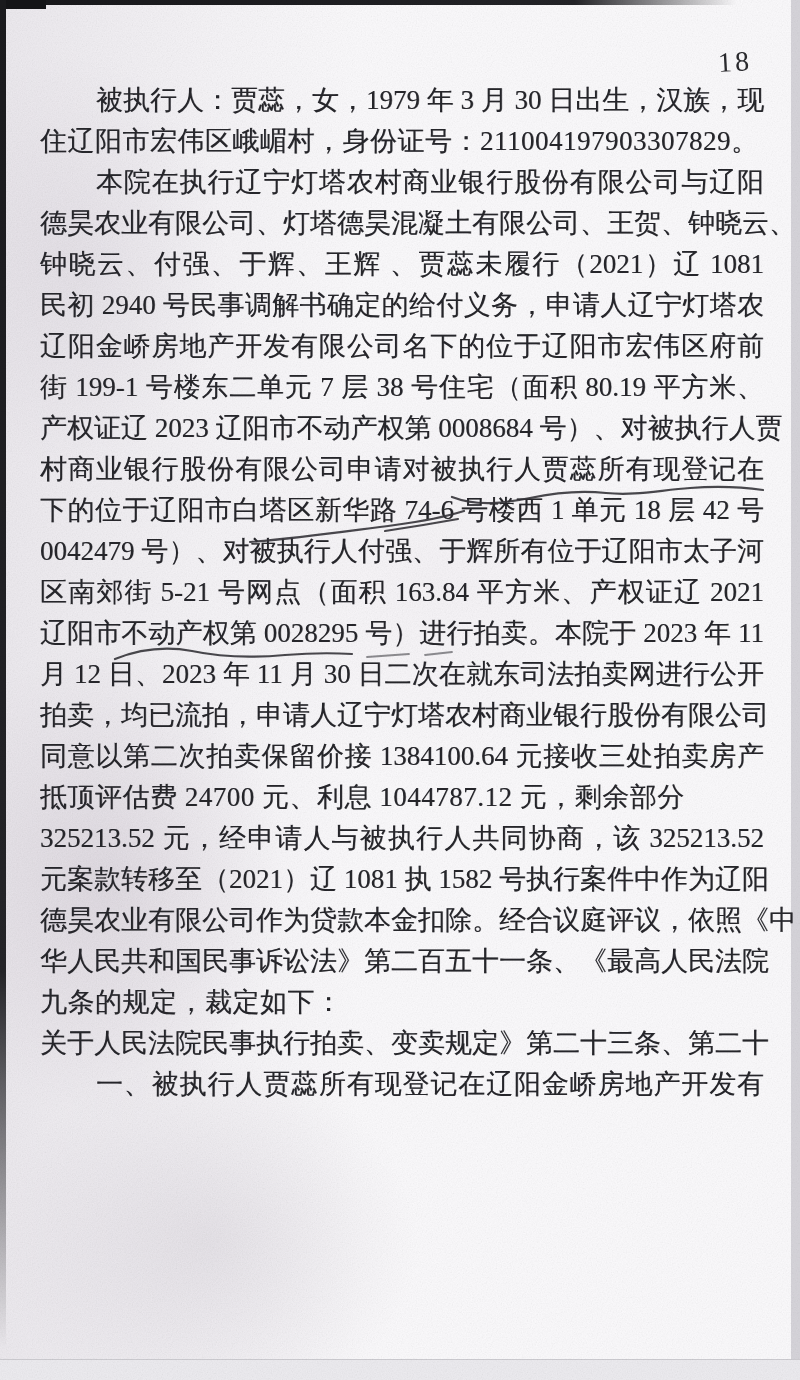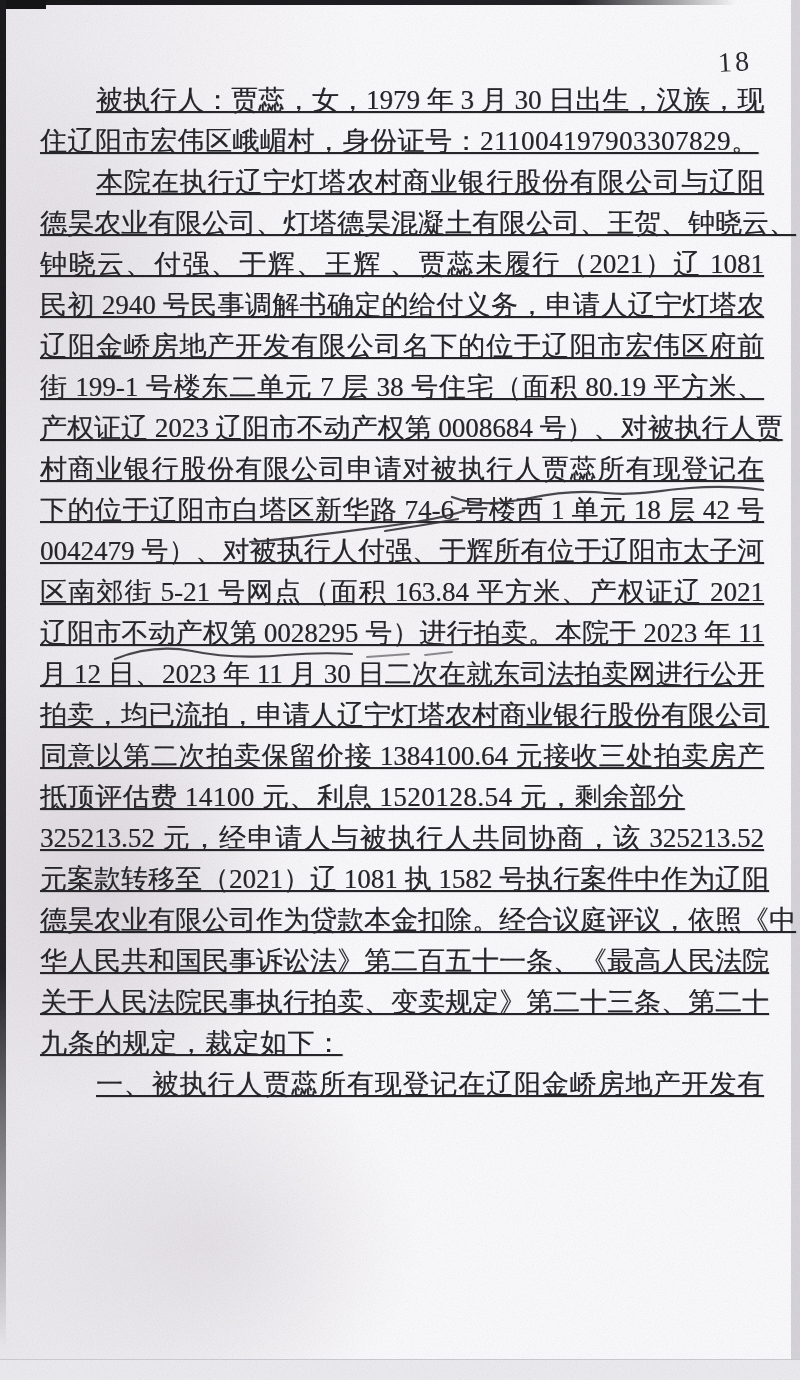--- a/index.html
+++ b/index.html
@@ -27,21 +27,21 @@
   #page-number{
     position:absolute;left:718px;top:46px;font-size:28px;color:#2a2a2e;
     letter-spacing:3px;transform:rotate(-3deg);
     font-family:"Liberation Serif","DejaVu Serif",serif;
   }
   #text-block{
     position:absolute;left:40px;top:80px;width:724px;color:#26262b;
     font-size:27px;line-height:41px;
     text-shadow:0.4px 0.3px 0.5px rgba(35,35,40,.45);
   }
-  .doc-line{height:41px;white-space:nowrap;text-align:justify;text-align-last:justify;text-justify:inter-character;text-decoration:underline;}
+  .doc-line{height:41px;white-space:nowrap;text-align:justify;text-align-last:justify;text-justify:inter-character;}
   .doc-line.no-justify{text-align:right;text-align-last:left;letter-spacing:.5px;}
   .doc-line.indent{text-indent:56px;}
   #pen-marks{position:absolute;left:0;top:0;pointer-events:none;}
   #pen-marks path{fill:none;stroke:#35343a;stroke-width:2.2;stroke-linecap:round;opacity:.9;}
   #pen-marks path.faint{stroke-width:1.8;opacity:.55;}
 </style>
 </head>
 <body>
 
 <div id="scan-page">
@@ -65,27 +65,27 @@
     <div class="doc-line">街 199-1 号楼东二单元 7 层 38 号住宅（面积 80.19 平方米、</div>
     <div class="doc-line">产权证辽 2023 辽阳市不动产权第 0008684 号）、对被执行人贾</div>
     <div class="doc-line">村商业银行股份有限公司申请对被执行人贾蕊所有现登记在</div>
     <div class="doc-line">下的位于辽阳市白塔区新华路 74-6 号楼西 1 单元 18 层 42 号</div>
     <div class="doc-line">0042479 号）、对被执行人付强、于辉所有位于辽阳市太子河</div>
     <div class="doc-line">区南郊街 5-21 号网点（面积 163.84 平方米、产权证辽 2021</div>
     <div class="doc-line">辽阳市不动产权第 0028295 号）进行拍卖。本院于 2023 年 11</div>
     <div class="doc-line">月 12 日、2023 年 11 月 30 日二次在就东司法拍卖网进行公开</div>
     <div class="doc-line">拍卖，均已流拍，申请人辽宁灯塔农村商业银行股份有限公司</div>
     <div class="doc-line">同意以第二次拍卖保留价接 1384100.64 元接收三处拍卖房产</div>
-    <div class="doc-line no-justify">抵顶评估费 14100 元、利息 1520128.54 元，剩余部分</div>
+    <div class="doc-line no-justify">抵顶评估费 24700 元、利息 1044787.12 元，剩余部分</div>
     <div class="doc-line">325213.52 元，经申请人与被执行人共同协商，该 325213.52</div>
     <div class="doc-line">元案款转移至（2021）辽 1081 执 1582 号执行案件中作为辽阳</div>
     <div class="doc-line">德昊农业有限公司作为贷款本金扣除。经合议庭评议，依照《中</div>
     <div class="doc-line">华人民共和国民事诉讼法》第二百五十一条、《最高人民法院</div>
+    <div class="doc-line no-justify">九条的规定，裁定如下：</div>
     <div class="doc-line">关于人民法院民事执行拍卖、变卖规定》第二十三条、第二十</div>
-    <div class="doc-line no-justify">九条的规定，裁定如下：</div>
     <div class="doc-line indent">一、被执行人贾蕊所有现登记在辽阳金峤房地产开发有</div>
   </div>
 
   <svg id="pen-marks" width="800" height="1380" viewBox="0 0 800 1380">
     <path d="M452,497 C478,507 505,503 530,498 C558,492 580,490 606,493 C636,496 660,490 690,488 C716,486 742,487 763,490"></path>
     <path d="M250,542 C300,538 340,532 395,525 C425,521 448,516 464,511"></path>
     <path d="M385,531 C412,527 436,523 458,519"></path>
     <path d="M115,659 C140,649 165,646 192,651 C220,657 252,658 285,655 C310,653 335,653 352,654"></path>
     <path class="faint" d="M367,657 L409,654"></path>
     <path class="faint" d="M425,655 L452,652"></path>

